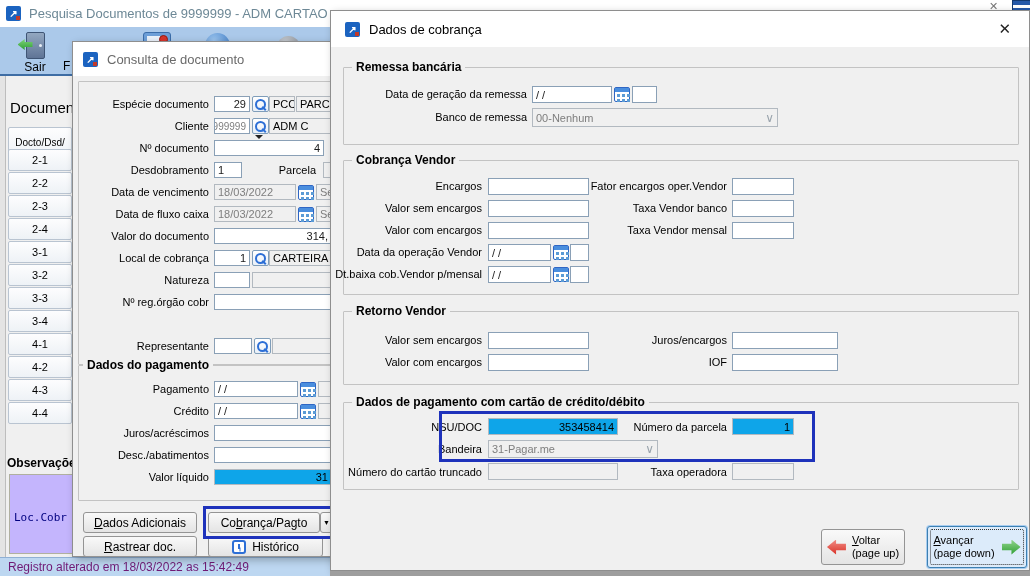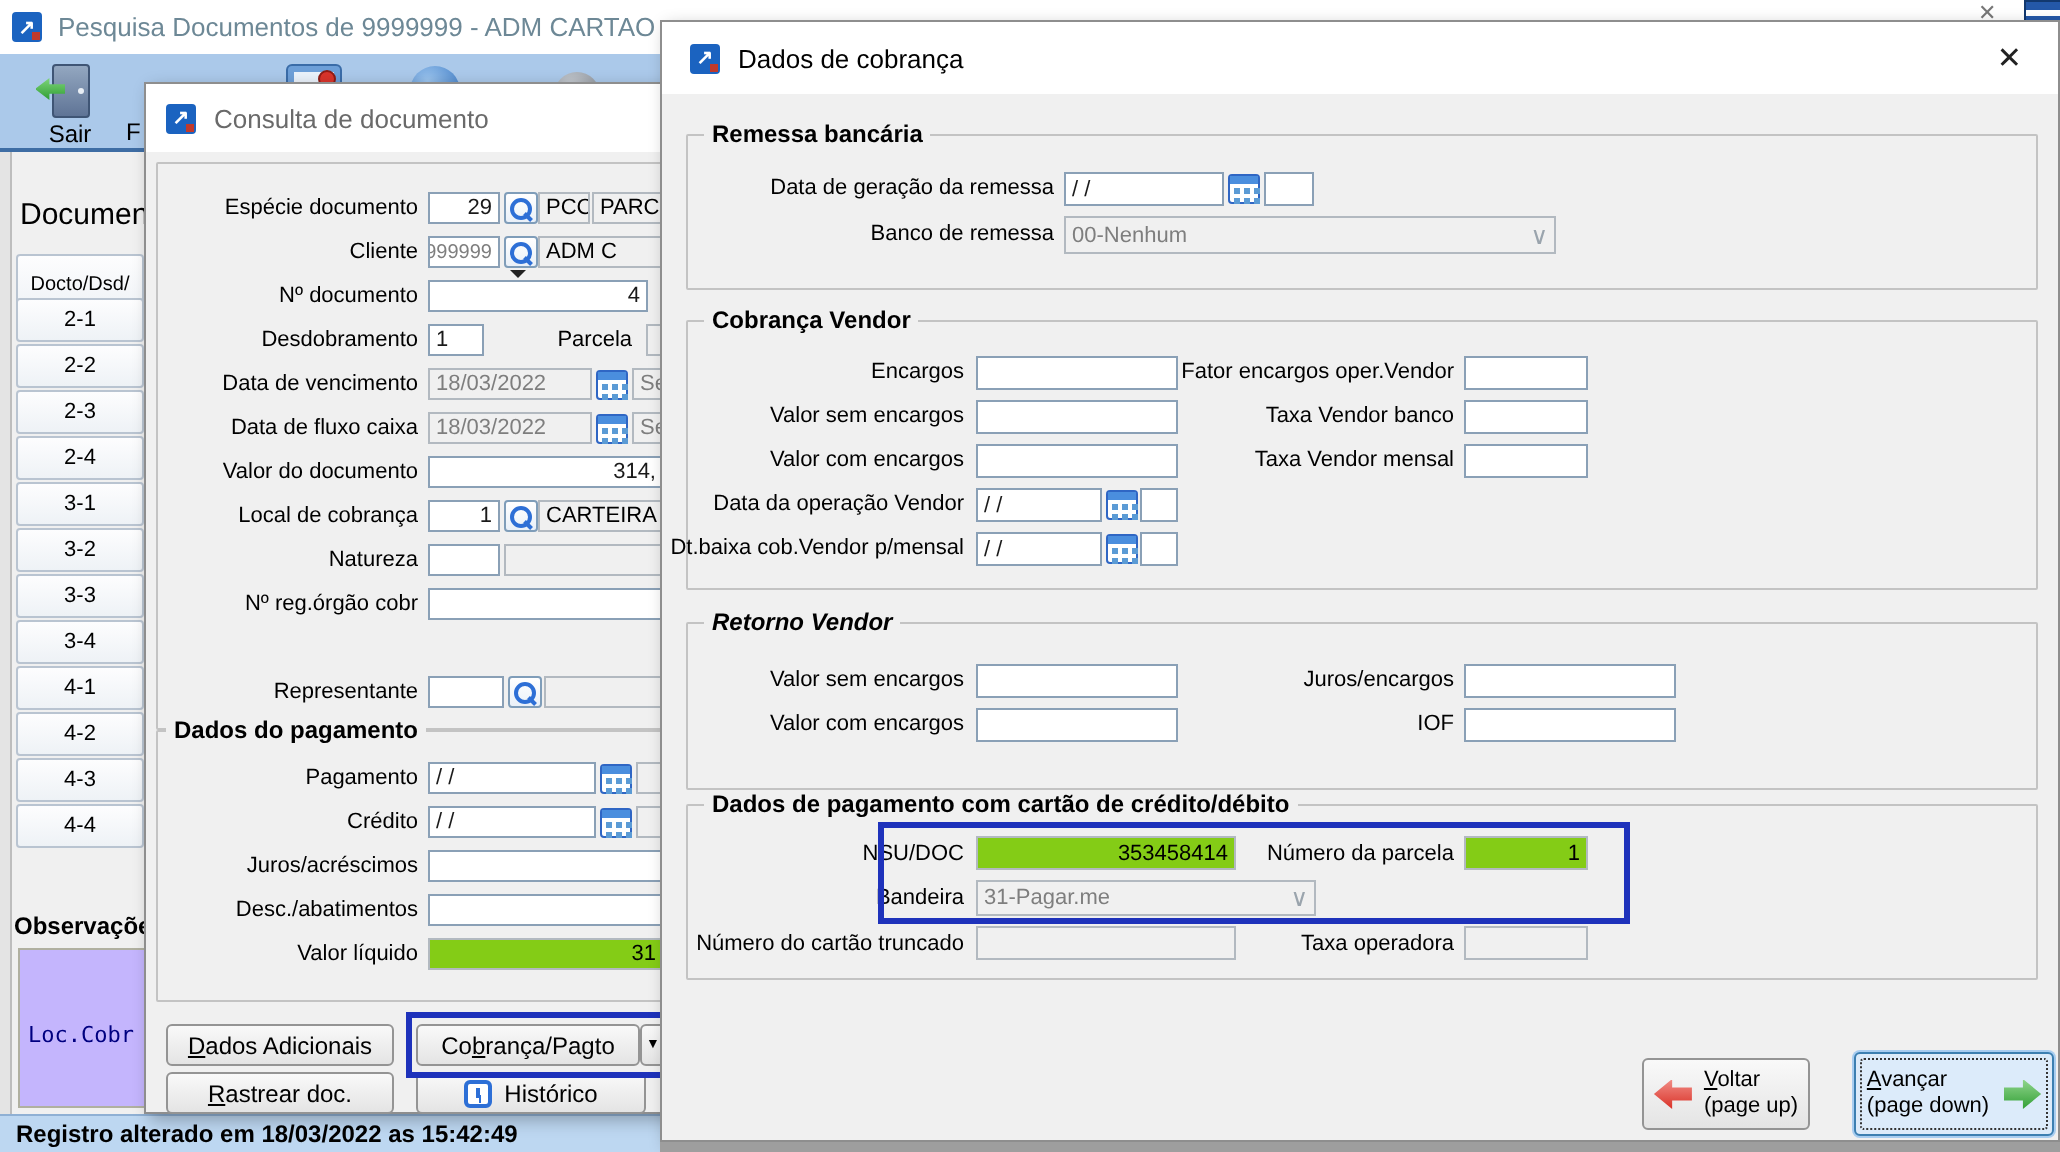--- a/index.html
+++ b/index.html
@@ -4,21 +4,21 @@
 <style>
   html,body{margin:0;padding:0;background:#d7d7d7;}
   #screen{position:relative;width:1030px;height:576px;background:#f0f0f0;overflow:hidden;
           font-family:"Liberation Sans",sans-serif;outline:1px solid #9b9b9b;}
   .abs{position:absolute;}
   .lbl{position:absolute;font-size:11px;color:#000;white-space:nowrap;}
   .inp{position:absolute;background:#fff;border:1px solid #8aa0b6;font-size:11px;color:#1a1a1a;
        padding:0 3px;display:flex;align-items:center;box-sizing:border-box;white-space:nowrap;overflow:hidden;}
   .inp.right{justify-content:flex-end;}
   .inp.dis{background:#f0f0f0;color:#7e7e7e;border-color:#b2b9c0;}
-  .inp.disb{background:#84cc16;color:#000;border-color:#b2b9c0;}
+  .inp.disb{background:#0ea5e9;color:#000;border-color:#b2b9c0;}
   .combo{position:absolute;background:#f0f0f0;border:1px solid #b2b9c0;font-size:11px;color:#7e7e7e;
        padding:0 3px;display:flex;align-items:center;box-sizing:border-box;white-space:nowrap;overflow:hidden;}
   .combo .chev{margin-left:auto;color:#9aa4ad;font-size:12px;line-height:1;}
   .grp{position:absolute;border:1px solid #c3c3c3;border-radius:1px;box-sizing:border-box;padding-left:28px;}
   .grp>span{position:absolute;top:-8px;left:8px;background:#f0f0f0;padding:0 4px;
             font-size:12px;font-weight:bold;color:#000;white-space:nowrap;}
   .btn{position:absolute;background:linear-gradient(#f9f9f9,#e4e4e4);border:1px solid #949494;
        border-radius:3px;font-size:12px;color:#000;display:flex;align-items:center;justify-content:center;
        box-sizing:border-box;white-space:nowrap;}
   .dlg{position:absolute;background:#f0f0f0;border:1px solid #8e8e8e;box-shadow:3px 3px 8px rgba(0,0,0,.28);box-sizing:border-box;}
@@ -114,21 +114,21 @@
   <div class="abs" style="left:7px;top:456px;font-size:12px;font-weight:bold;color:#000;white-space:nowrap;">Observações</div>
   <div class="abs" style="left:9px;top:474px;width:120px;height:80px;background:#c4b5fd;border:1px solid #b0b0a0;box-sizing:border-box;
               font-family:'DejaVu Sans Mono',monospace;font-size:11px;line-height:15px;color:#000080;padding:5px 4px;white-space:pre;overflow:hidden;">
     <div>Loc.Cobr</div>
     
     
     
   </div>
 
   <div class="abs" style="left:0;top:557px;width:1030px;height:19px;background:#bdd7f1;border-top:1px solid #8fb0d4;box-sizing:border-box;">
-    <span style="position:absolute;left:8px;top:2px;font-size:12px;font-weight:bold;color:#000000;white-space:nowrap;">Registro alterado em 18/03/2022 as 15:42:49</span>
+    <span style="position:absolute;left:8px;top:2px;font-size:12px;font-weight:normal;color:#701a75;white-space:nowrap;">Registro alterado em 18/03/2022 as 15:42:49</span>
   </div>
 
   <div class="dlg" style="left:72px;top:41px;width:470px;height:516px;z-index:10;">
     <div class="titlebar" style="height:34px;">
       <span class="appicon" style="margin-left:10px;">
           <span>↗</span>
         </span>
       <span style="margin-left:9px;font-size:13px;color:#6a6a6a;">Consulta de documento</span>
     </div>
 
@@ -265,21 +265,21 @@
     <div class="inp" style="left:157px;top:255px;width:63px;height:17px;">/ /</div>
     <div class="cal" style="left:222px;top:256px;"></div>
     <div class="inp" style="left:239px;top:255px;width:19px;height:17px;"></div>
     <span class="lbl" style="right:302px;top:169px;">Fator encargos oper.Vendor</span>
     <div class="inp" style="left:401px;top:167px;width:62px;height:17px;"></div>
     <span class="lbl" style="right:302px;top:191px;">Taxa Vendor banco</span>
     <div class="inp" style="left:401px;top:189px;width:62px;height:17px;"></div>
     <span class="lbl" style="right:302px;top:213px;">Taxa Vendor mensal</span>
     <div class="inp" style="left:401px;top:211px;width:62px;height:17px;"></div>
 
-    <div class="grp" style="left:12px;top:300px;width:676px;height:84px;font-style:italic;">
+    <div class="grp" style="left:12px;top:300px;width:676px;height:74px;">
       <span>Retorno Vendor</span>
     </div>
     <span class="lbl" style="right:547px;top:323px;">Valor sem encargos</span>
     <div class="inp" style="left:157px;top:321px;width:101px;height:17px;"></div>
     <span class="lbl" style="right:547px;top:345px;">Valor com encargos</span>
     <div class="inp" style="left:157px;top:343px;width:101px;height:17px;"></div>
     <span class="lbl" style="right:302px;top:323px;">Juros/encargos</span>
     <div class="inp" style="left:401px;top:321px;width:106px;height:17px;"></div>
     <span class="lbl" style="right:302px;top:345px;">IOF</span>
     <div class="inp" style="left:401px;top:343px;width:106px;height:17px;"></div>

